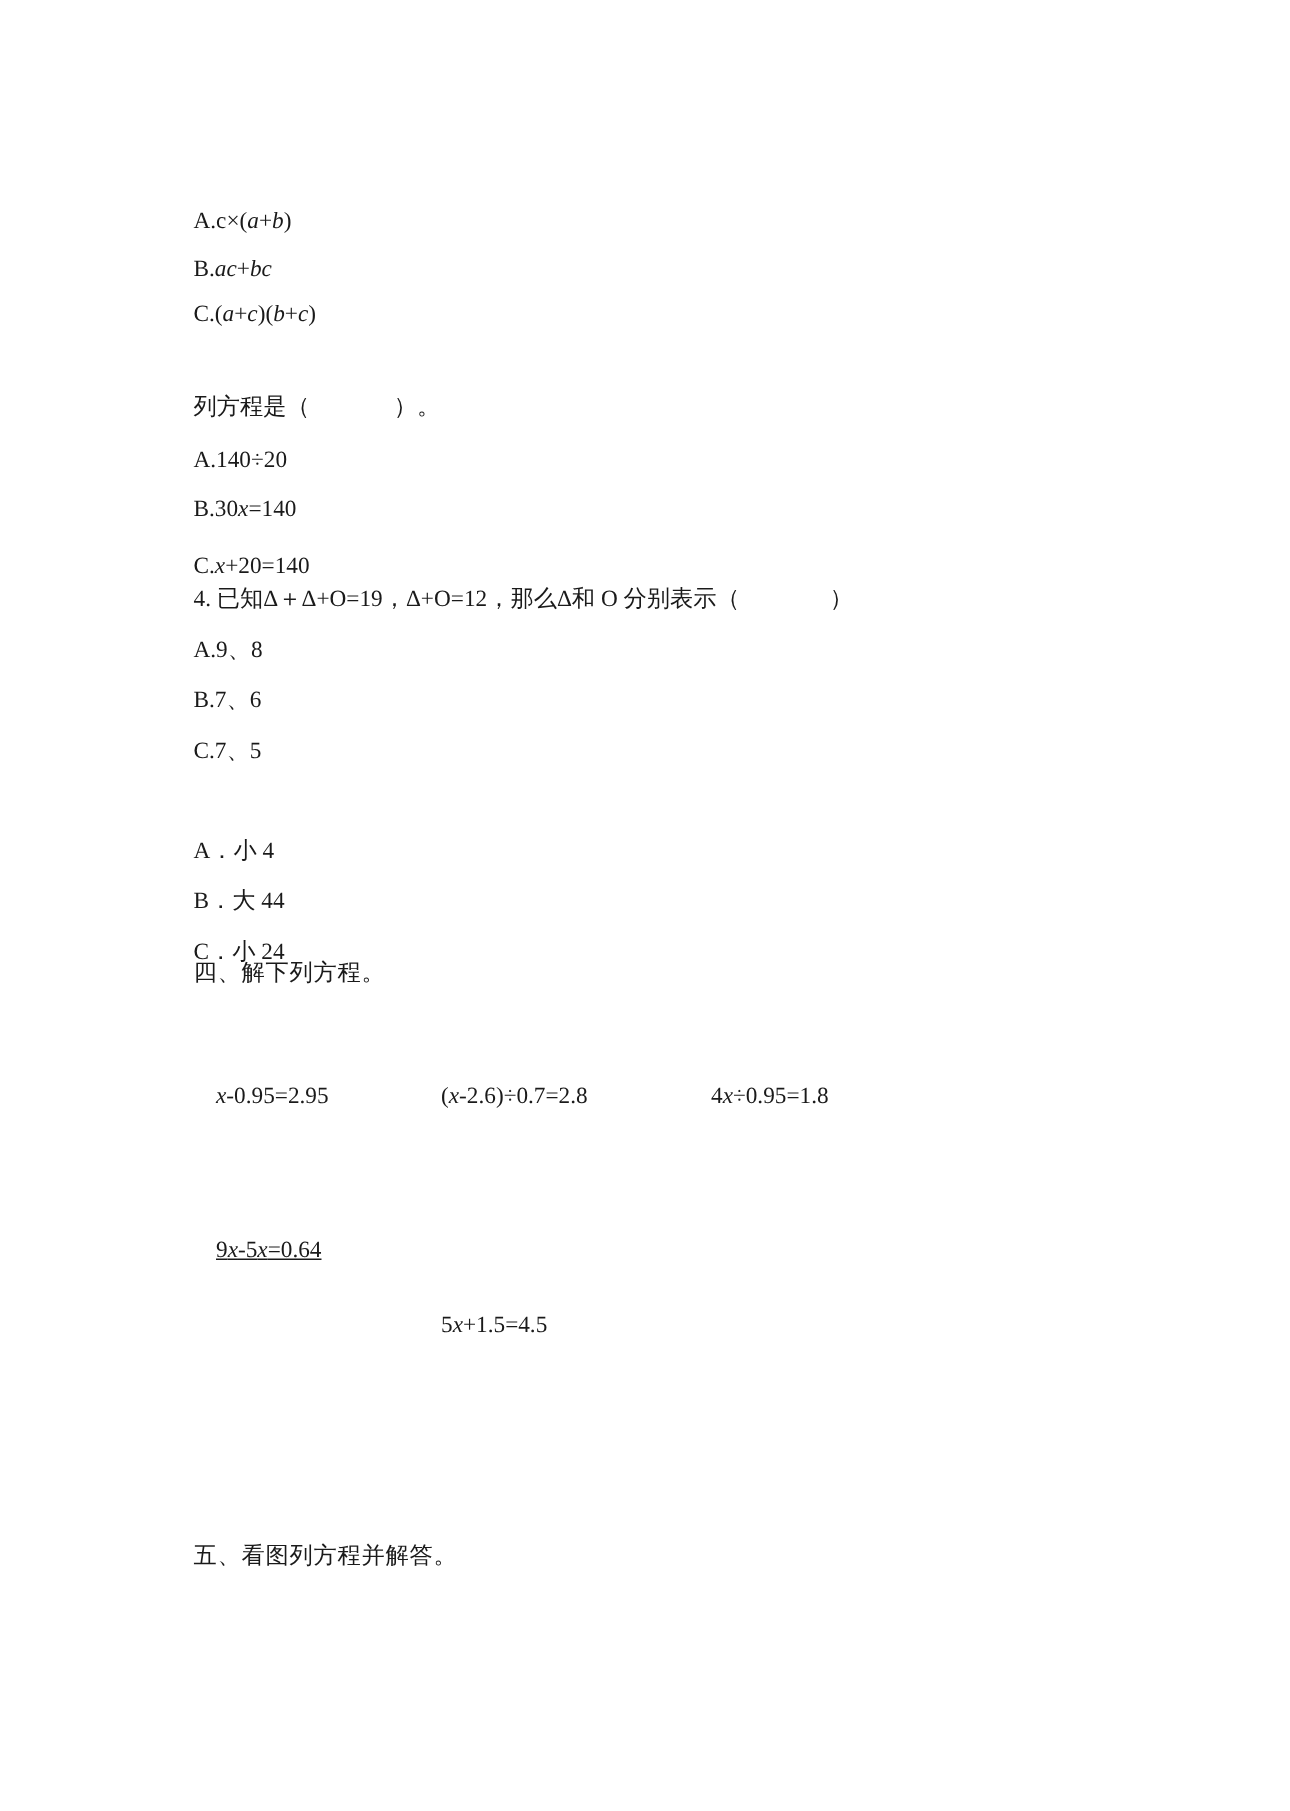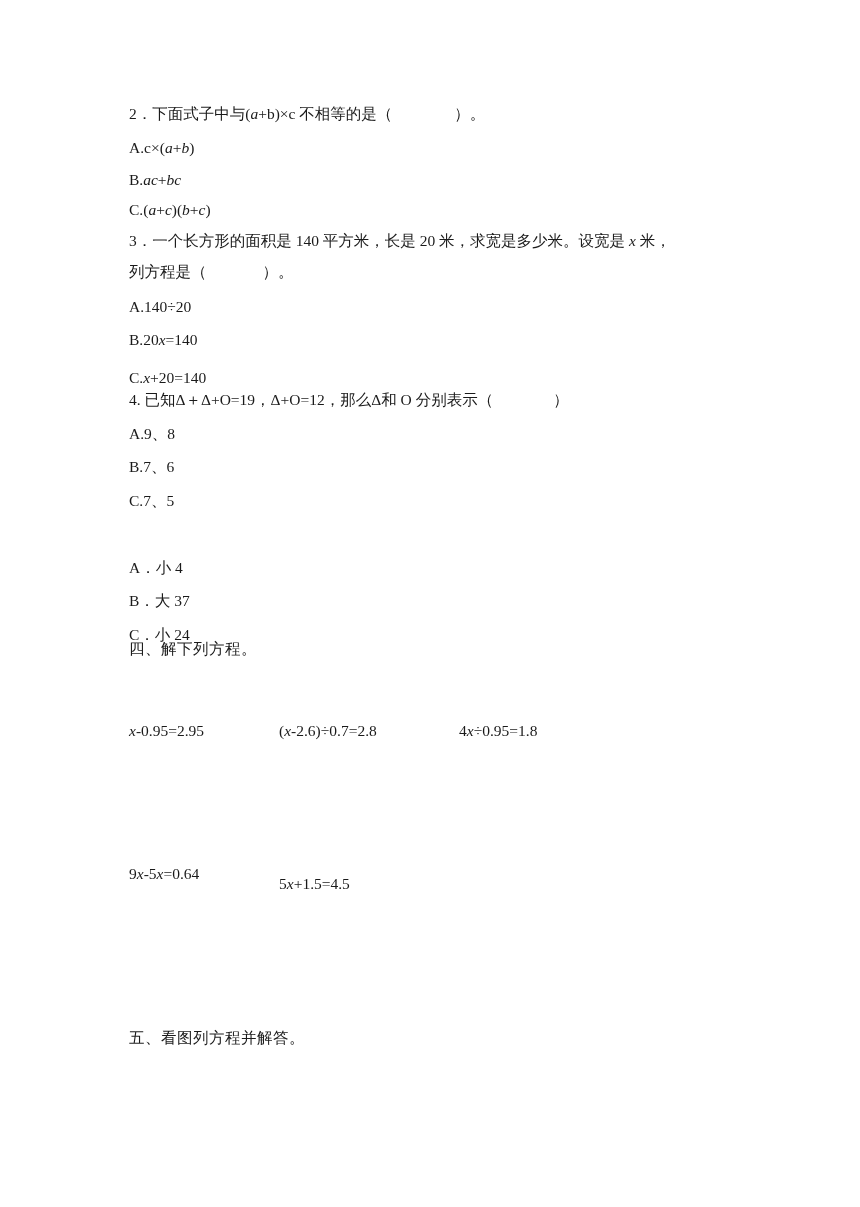--- a/index.html
+++ b/index.html
@@ -34,54 +34,49 @@
     font-style: italic;
   }
   .blank {
     display: inline-block;
   }
   .eq {
     position: absolute;
     white-space: nowrap;
     line-height: 20px;
     height: 20px;
+    margin-left: 15px;
   }
   .section {
     letter-spacing: 0.5px;
   }
 </style>
 </head>
 <body>
 
 <div class="page">
 
-  <div class="line" style="top:104px;">
-    <span>2．下面式子中与(</span><i>a</i><span>+b)×c 不相等的是（</span><span class="blank" style="width:62px;"></span><span>）。</span>
-  </div>
   <div class="line" style="top:138px;">
     <span>A.</span><span>c×(</span><i>a</i><span>+</span><i>b</i><span>)</span>
   </div>
   <div class="line" style="top:170px;">
     <span>B.</span><i>ac</i><span>+</span><i>bc</i>
   </div>
   <div class="line" style="top:200px;">
     <span>C.</span><span>(</span><i>a</i><span>+</span><i>c</i><span>)(</span><i>b</i><span>+</span><i>c</i><span>)</span>
   </div>
 
-  <div class="line" style="top:231px;">
-    <span>3．一个长方形的面积是 140 平方米，长是 20 米，求宽是多少米。设宽是 </span><i>x</i><span> 米，</span>
-  </div>
   <div class="line" style="top:262px;">
     <span>列方程是（</span><span class="blank" style="width:56px;"></span><span>）。</span>
   </div>
   <div class="line" style="top:297px;">
     <span>A.</span><span>140÷20</span>
   </div>
   <div class="line" style="top:330px;">
-    <span>B.</span><span>20</span><i>x</i><span>=140</span>
+    <span>B.</span><span>30</span><i>x</i><span>=140</span>
   </div>
   <div class="line" style="top:368px;">
     <span>C.</span><span></span><i>x</i><span>+20=140</span>
   </div>
 
   <div class="line" style="top:390px;">
     <span>4. 已知Δ＋Δ+O=19，Δ+O=12，那么Δ和 O 分别表示（</span><span class="blank" style="width:60px;"></span><span>）</span>
   </div>
   <div class="line" style="top:424px;">
     <span>A.</span><span>9、8</span>
@@ -90,39 +85,39 @@
     <span>B.</span><span>7、6</span>
   </div>
   <div class="line" style="top:491px;">
     <span>C.</span><span>7、5</span>
   </div>
 
   <div class="line" style="top:558px;">
     <span>A．</span><span>小 4</span>
   </div>
   <div class="line" style="top:591px;">
-    <span>B．</span><span>大 37</span>
+    <span>B．</span><span>大 44</span>
   </div>
   <div class="line" style="top:625px;">
     <span>C．</span><span>小 24</span>
   </div>
 
   <div class="line section" style="top:639px;">四、解下列方程。</div>
 
   <div class="eq" style="left:129px; top:721px;">
     <span></span><i>x</i><span>-0.95=2.95</span>
   </div>
   <div class="eq" style="left:279px; top:721px;">
     <span>(</span><i>x</i><span>-2.6)÷0.7=2.8</span>
   </div>
   <div class="eq" style="left:459px; top:721px;">
     <span>4</span><i>x</i><span>÷0.95=1.8</span>
   </div>
 
-  <div class="eq" style="left:129px; top:864px;">
+  <div class="eq" style="left:129px; top:824px;text-decoration:underline;">
     <span>9</span><i>x</i><span>-5</span><i>x</i><span>=0.64</span>
   </div>
   <div class="eq" style="left:279px; top:874px;">
     <span>5</span><i>x</i><span>+1.5=4.5</span>
   </div>
 
   <div class="line section" style="top:1028px;">五、看图列方程并解答。</div>
 
 </div>
 

